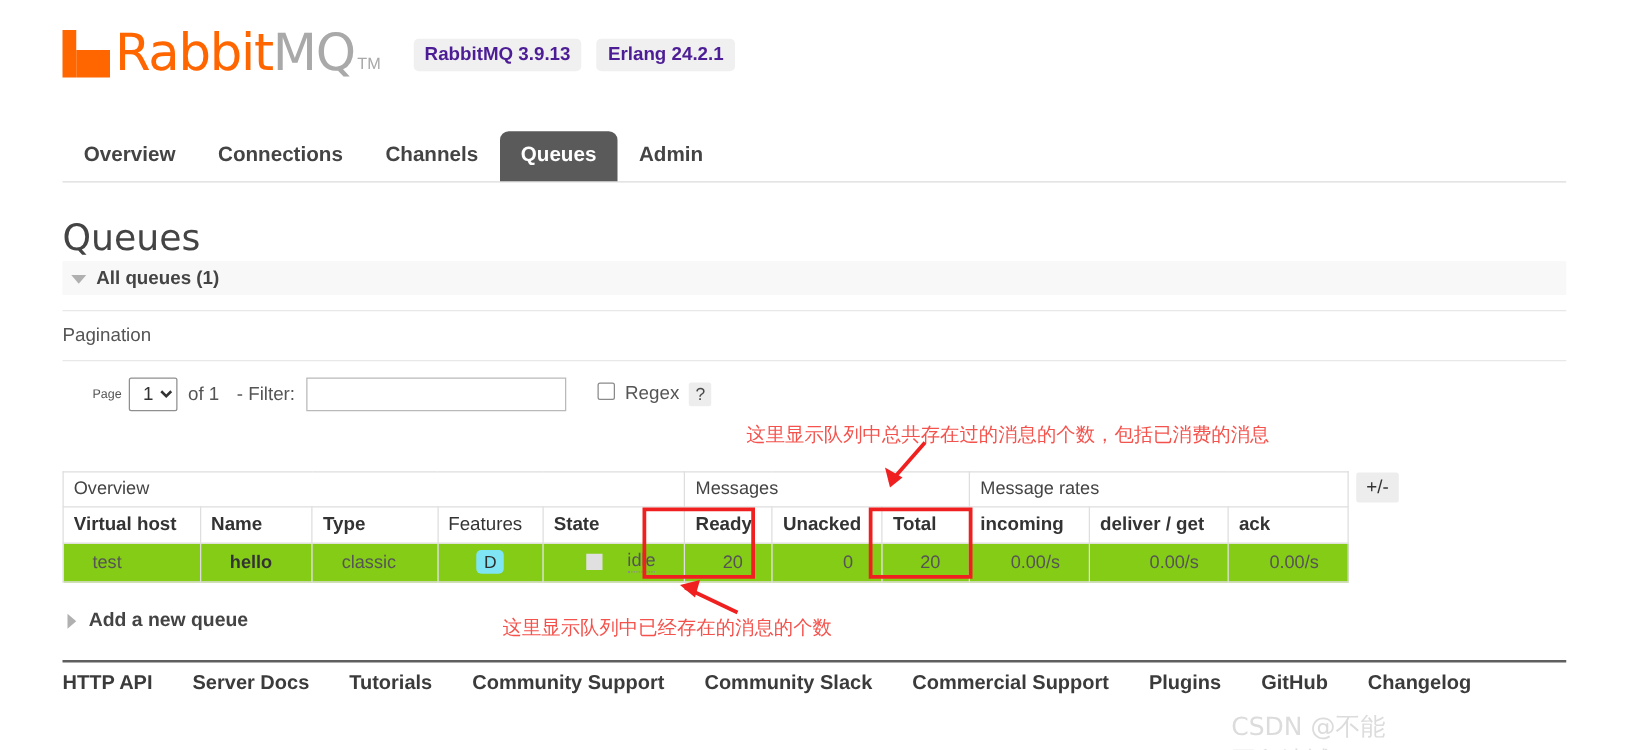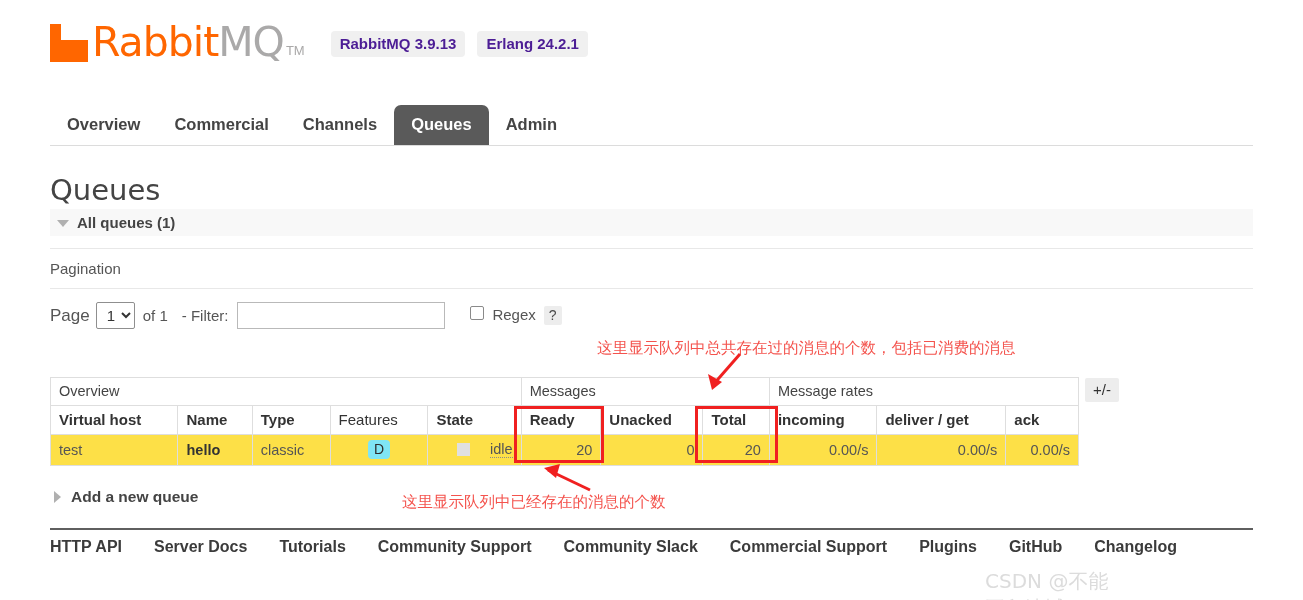--- a/index.html
+++ b/index.html
@@ -69,21 +69,21 @@
   }
   .section-label { font-size: 15px; font-weight: bold; color: #444; }
 
   .pagination-label {
     position: absolute; left: 50px; top: 260px; font-size: 15px; color: #555;
   }
   .hr-light { position: absolute; left: 50px; width: 1203px; height: 1px; background: #e8e8e8; }
 
   
   .pager { position: absolute; left: 50px; top: 302px; display: flex; align-items: center; }
-  .pager-text { font-size: 17px; color: #555; }
+  .pager-text { font-size: 10px; color: #555; margin-left: 24px; }
   .page-select {
     margin: 0 6px; font-size: 15px; font-family: "Liberation Sans", sans-serif;
     padding: 3px 2px 3px 6px; border: 1px solid #8f8f8f; border-radius: 2px;
     background: #fff; color: #333; height: 27px;
   }
   .of-text { margin: 0 4px 0 2px; font-size: 15px; color: #555; }
   .filter-text { margin-left: 10px; font-size: 15px; color: #555; }
   .filter-input {
     margin-left: 9px; width: 208px; height: 27px; border: 1px solid #b9b9b9;
     background: #fff; font-size: 14px; padding: 0 5px;
@@ -109,21 +109,21 @@
     text-align: left; height: 28px;
   }
   table.q tr.head th {
     background: #ffffff; padding: 5px 8px 6px; height: 28px; color: #333;
     font-size: 15px; white-space: nowrap;
   }
   table.q tr.head th.b { font-weight: bold; }
   table.q tr.head th.n { font-weight: 400; }
   table.q tr.head th.l { text-align: left; }
   table.q tr.data td {
-    background: #fde047; padding: 5px 8px 6px; height: 30px; color: #555;
+    background: #84cc16; padding: 5px 23px 6px; height: 30px; color: #555;
     white-space: nowrap;
   }
   td.right { text-align: right; }
   td.center { text-align: center; }
   .qname { font-weight: bold; color: #333; cursor: pointer; }
   .feat-badge {
     display: inline-block; background: #7fe5f5; color: #2e2e2e; font-size: 14px;
     padding: 1px 6px 2px; border-radius: 4px; font-weight: 400;
   }
   .state-cell { display: flex; align-items: center; justify-content: flex-end; gap: 20px; }
@@ -182,21 +182,21 @@
     </div>
     <div class="version-badges">
       <span class="badge">RabbitMQ 3.9.13</span>
       <span class="badge">Erlang 24.2.1</span>
     </div>
   </div>
 
   <div class="nav-wrap">
     <div class="nav" id="nav-row">
         <div class="nav-item">Overview</div>
-        <div class="nav-item">Commercial</div>
+        <div class="nav-item">Connections</div>
         <div class="nav-item">Channels</div>
         <div class="nav-item active">Queues</div>
         <div class="nav-item">Admin</div>
       </div>
     <div class="nav-rule"></div>
   </div>
 
   <div class="page-title">Queues</div>
 
   <div class="section-band">

